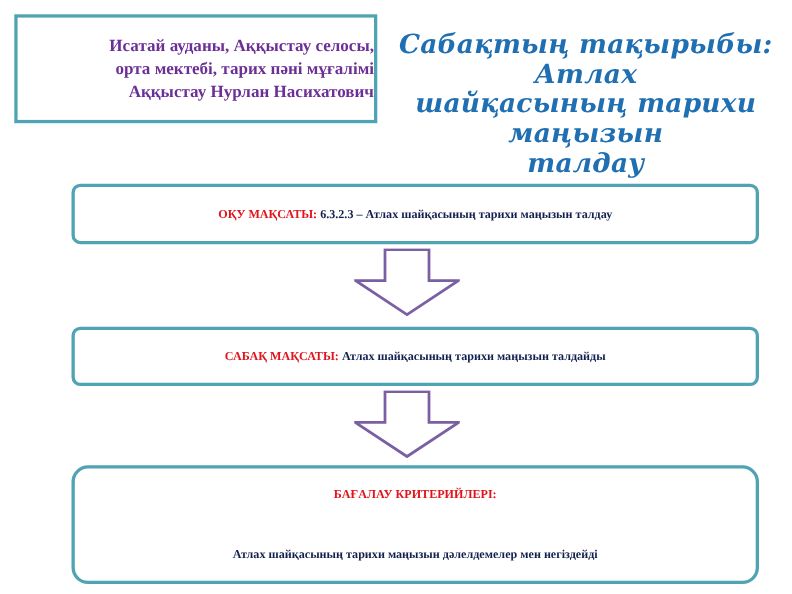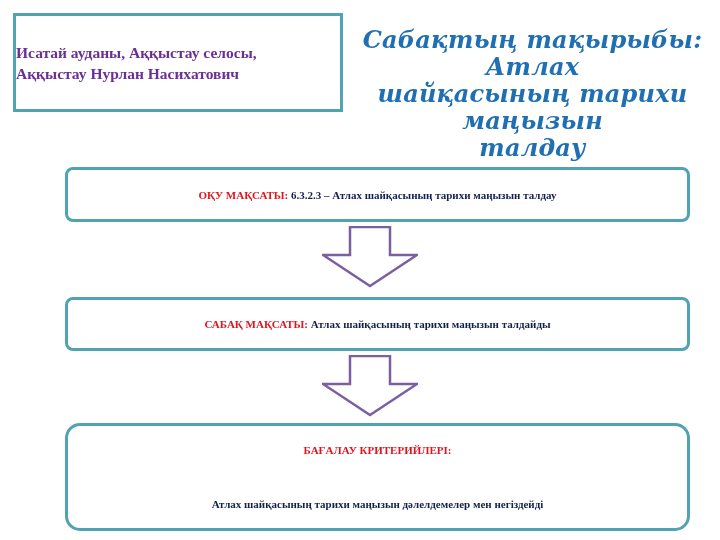--- a/index.html
+++ b/index.html
@@ -3,21 +3,21 @@
 <meta charset="utf-8">
 <style>
   html, body { margin:0; padding:0; }
   body {
     width:720px; height:540px; background:#ffffff; position:relative; overflow:hidden;
     font-family:"Liberation Serif", serif;
   }
   .author-box {
     position:absolute; left:13px; top:13px; width:324px; height:93px;
     border:3px solid #4fa3b3; background:#fff;
-    display:flex; flex-direction:column; align-items:flex-start; justify-content:center;
+    display:flex; flex-direction:column; align-items:flex-end; justify-content:center;
     color:#6b2f96; font-weight:bold; font-size:15.5px; line-height:21px; text-align:center;
   }
   .title {
     position:absolute; left:355px; top:26px; width:355px;
     text-align:center; color:#1f6fb2; font-style:italic; font-weight:bold;
     font-size:24px; line-height:27px; font-family:"DejaVu Serif", serif;
     letter-spacing:0.2px;
   }
   .goal-box {
     position:absolute; left:65px; width:619px; border:3px solid #4fa3b3; border-radius:8px;
@@ -30,20 +30,21 @@
   .red { color:#e0141d; }
   .arrow { position:absolute; left:322px; width:96px; height:62px; }
   .arrow.a1 { top:226px; }
   .arrow.a2 { top:355px; }
 </style>
 </head>
 <body>
 
 <div class="author-box">
   <div>Исатай ауданы, Аққыстау селосы,</div>
+  <div>орта мектебі, тарих пәні мұғалімі</div>
   <div>Аққыстау Нурлан Насихатович</div>
 </div>
 
 <div class="title">
   <div>Сабақтың тақырыбы:  Атлах</div>
   <div>шайқасының тарихи маңызын</div>
   <div>талдау</div>
 </div>
 
 <div class="goal-box b1">

